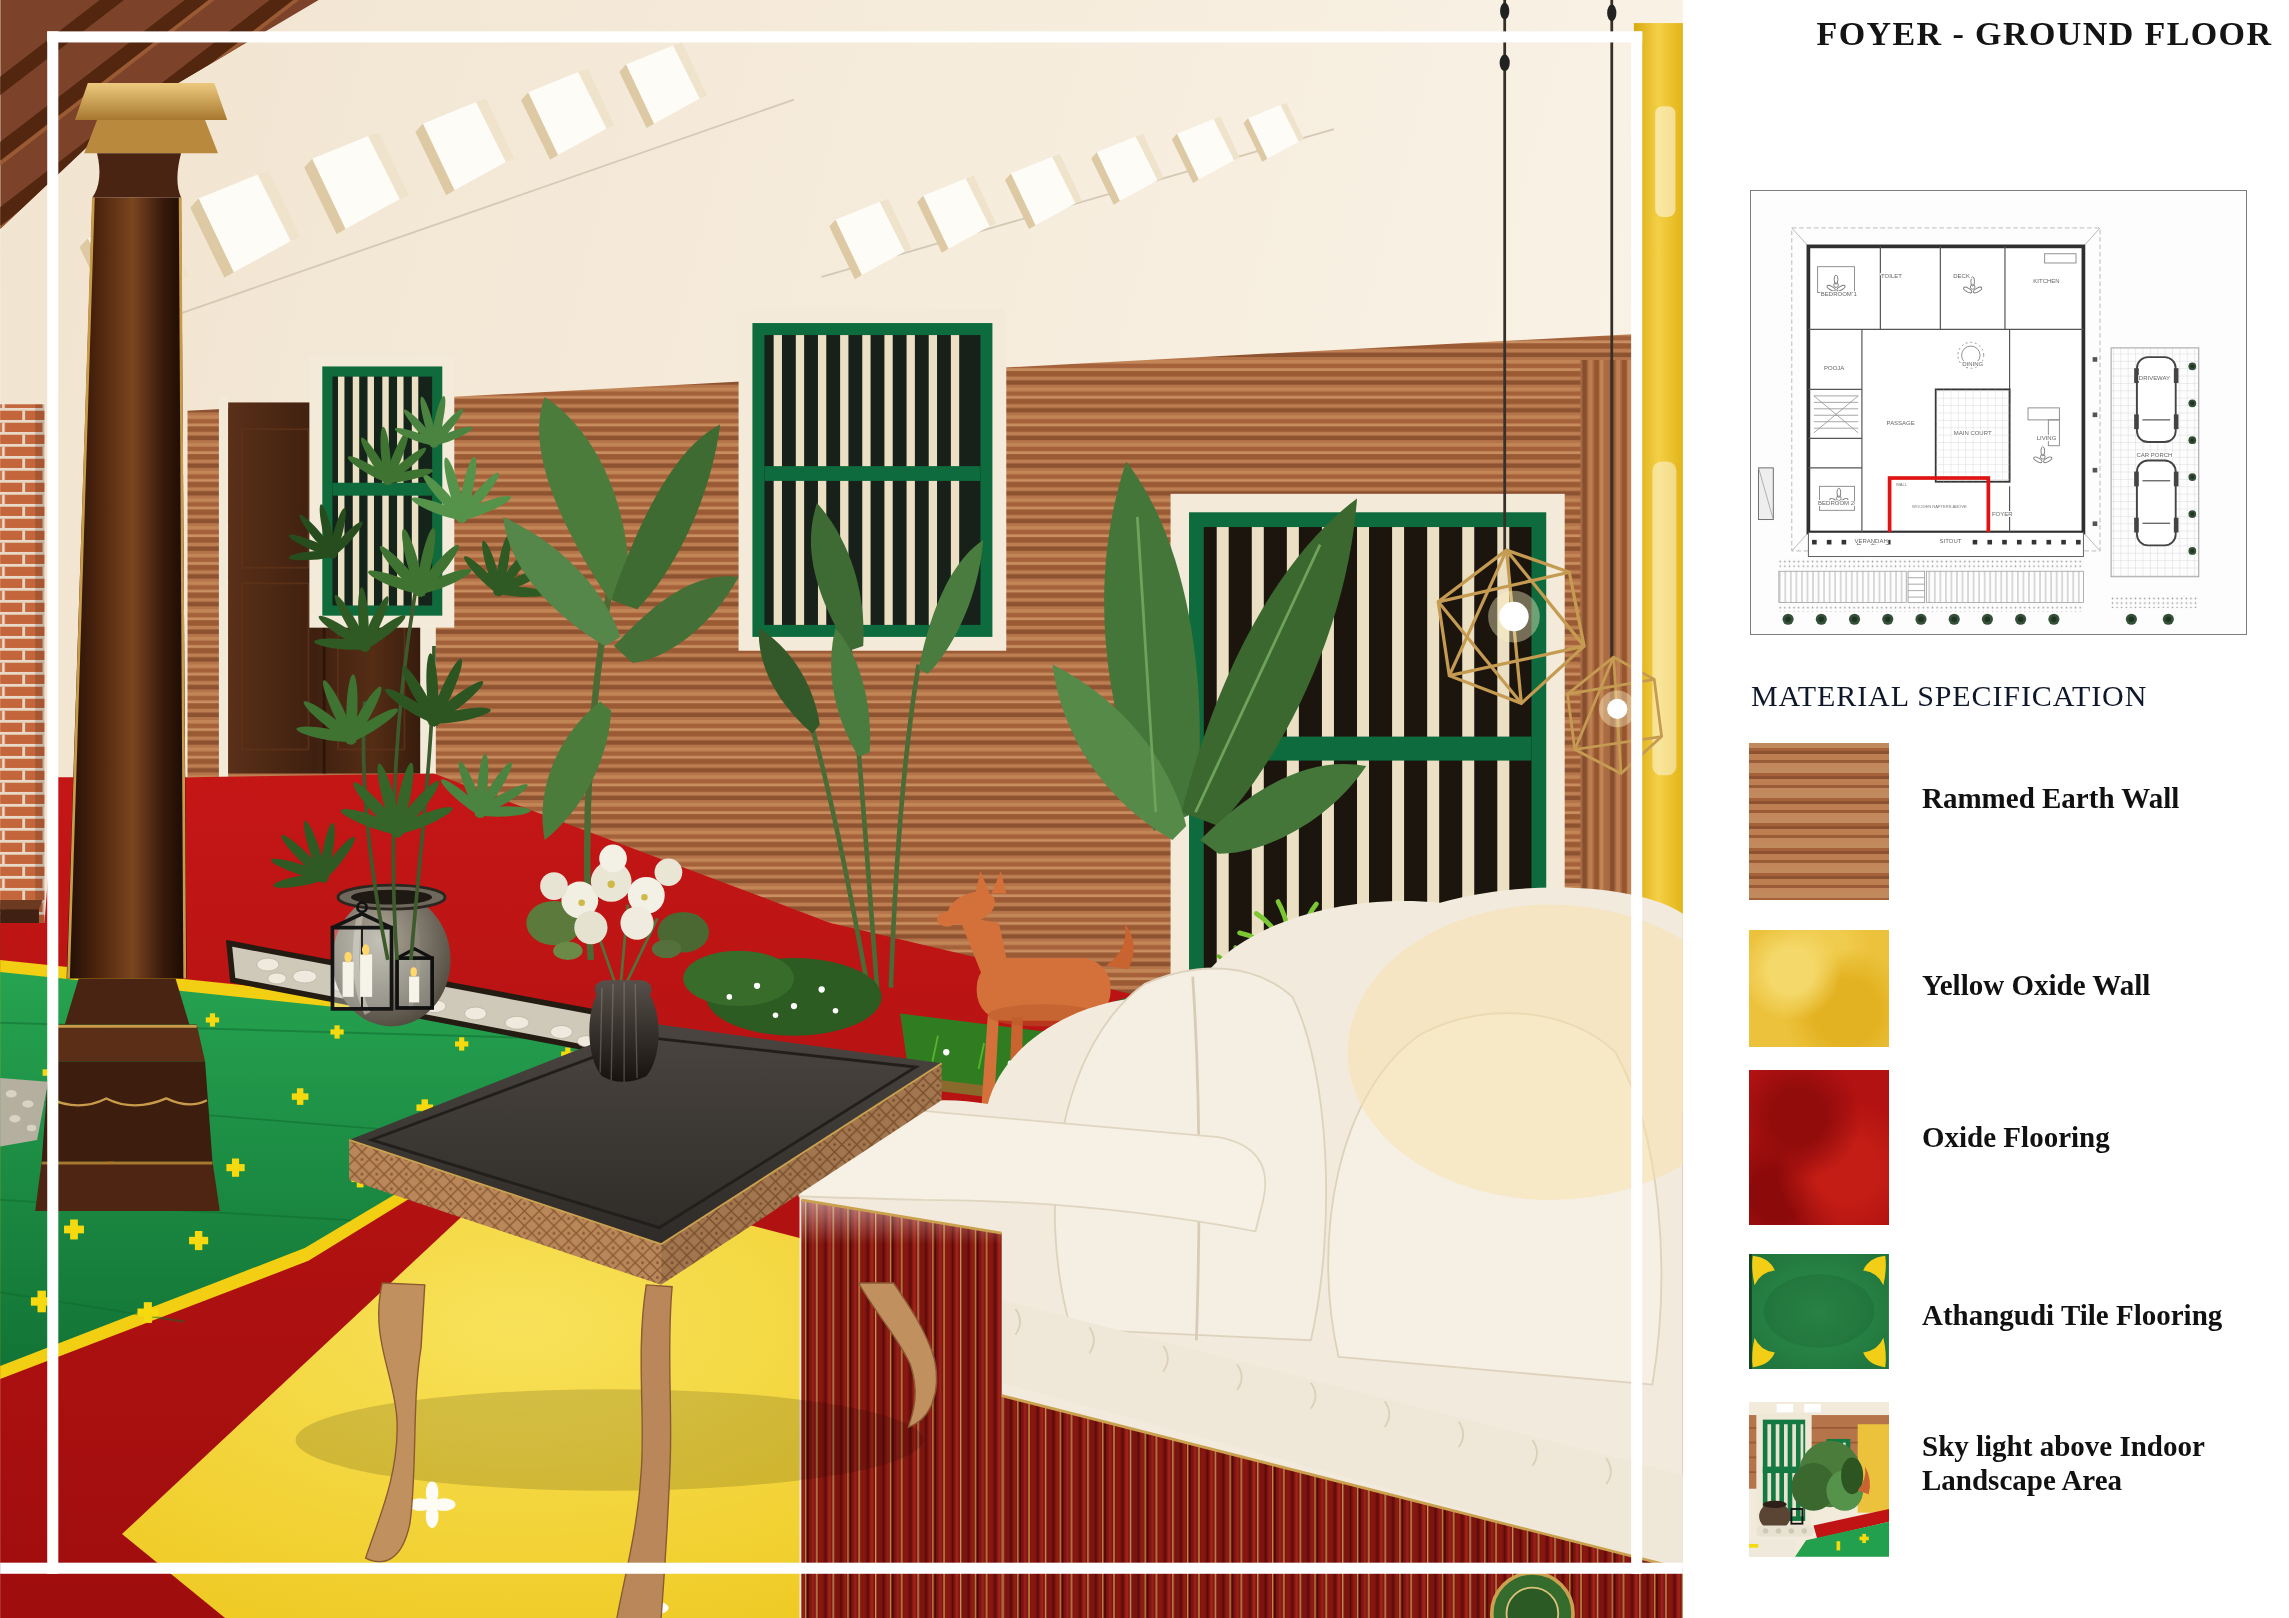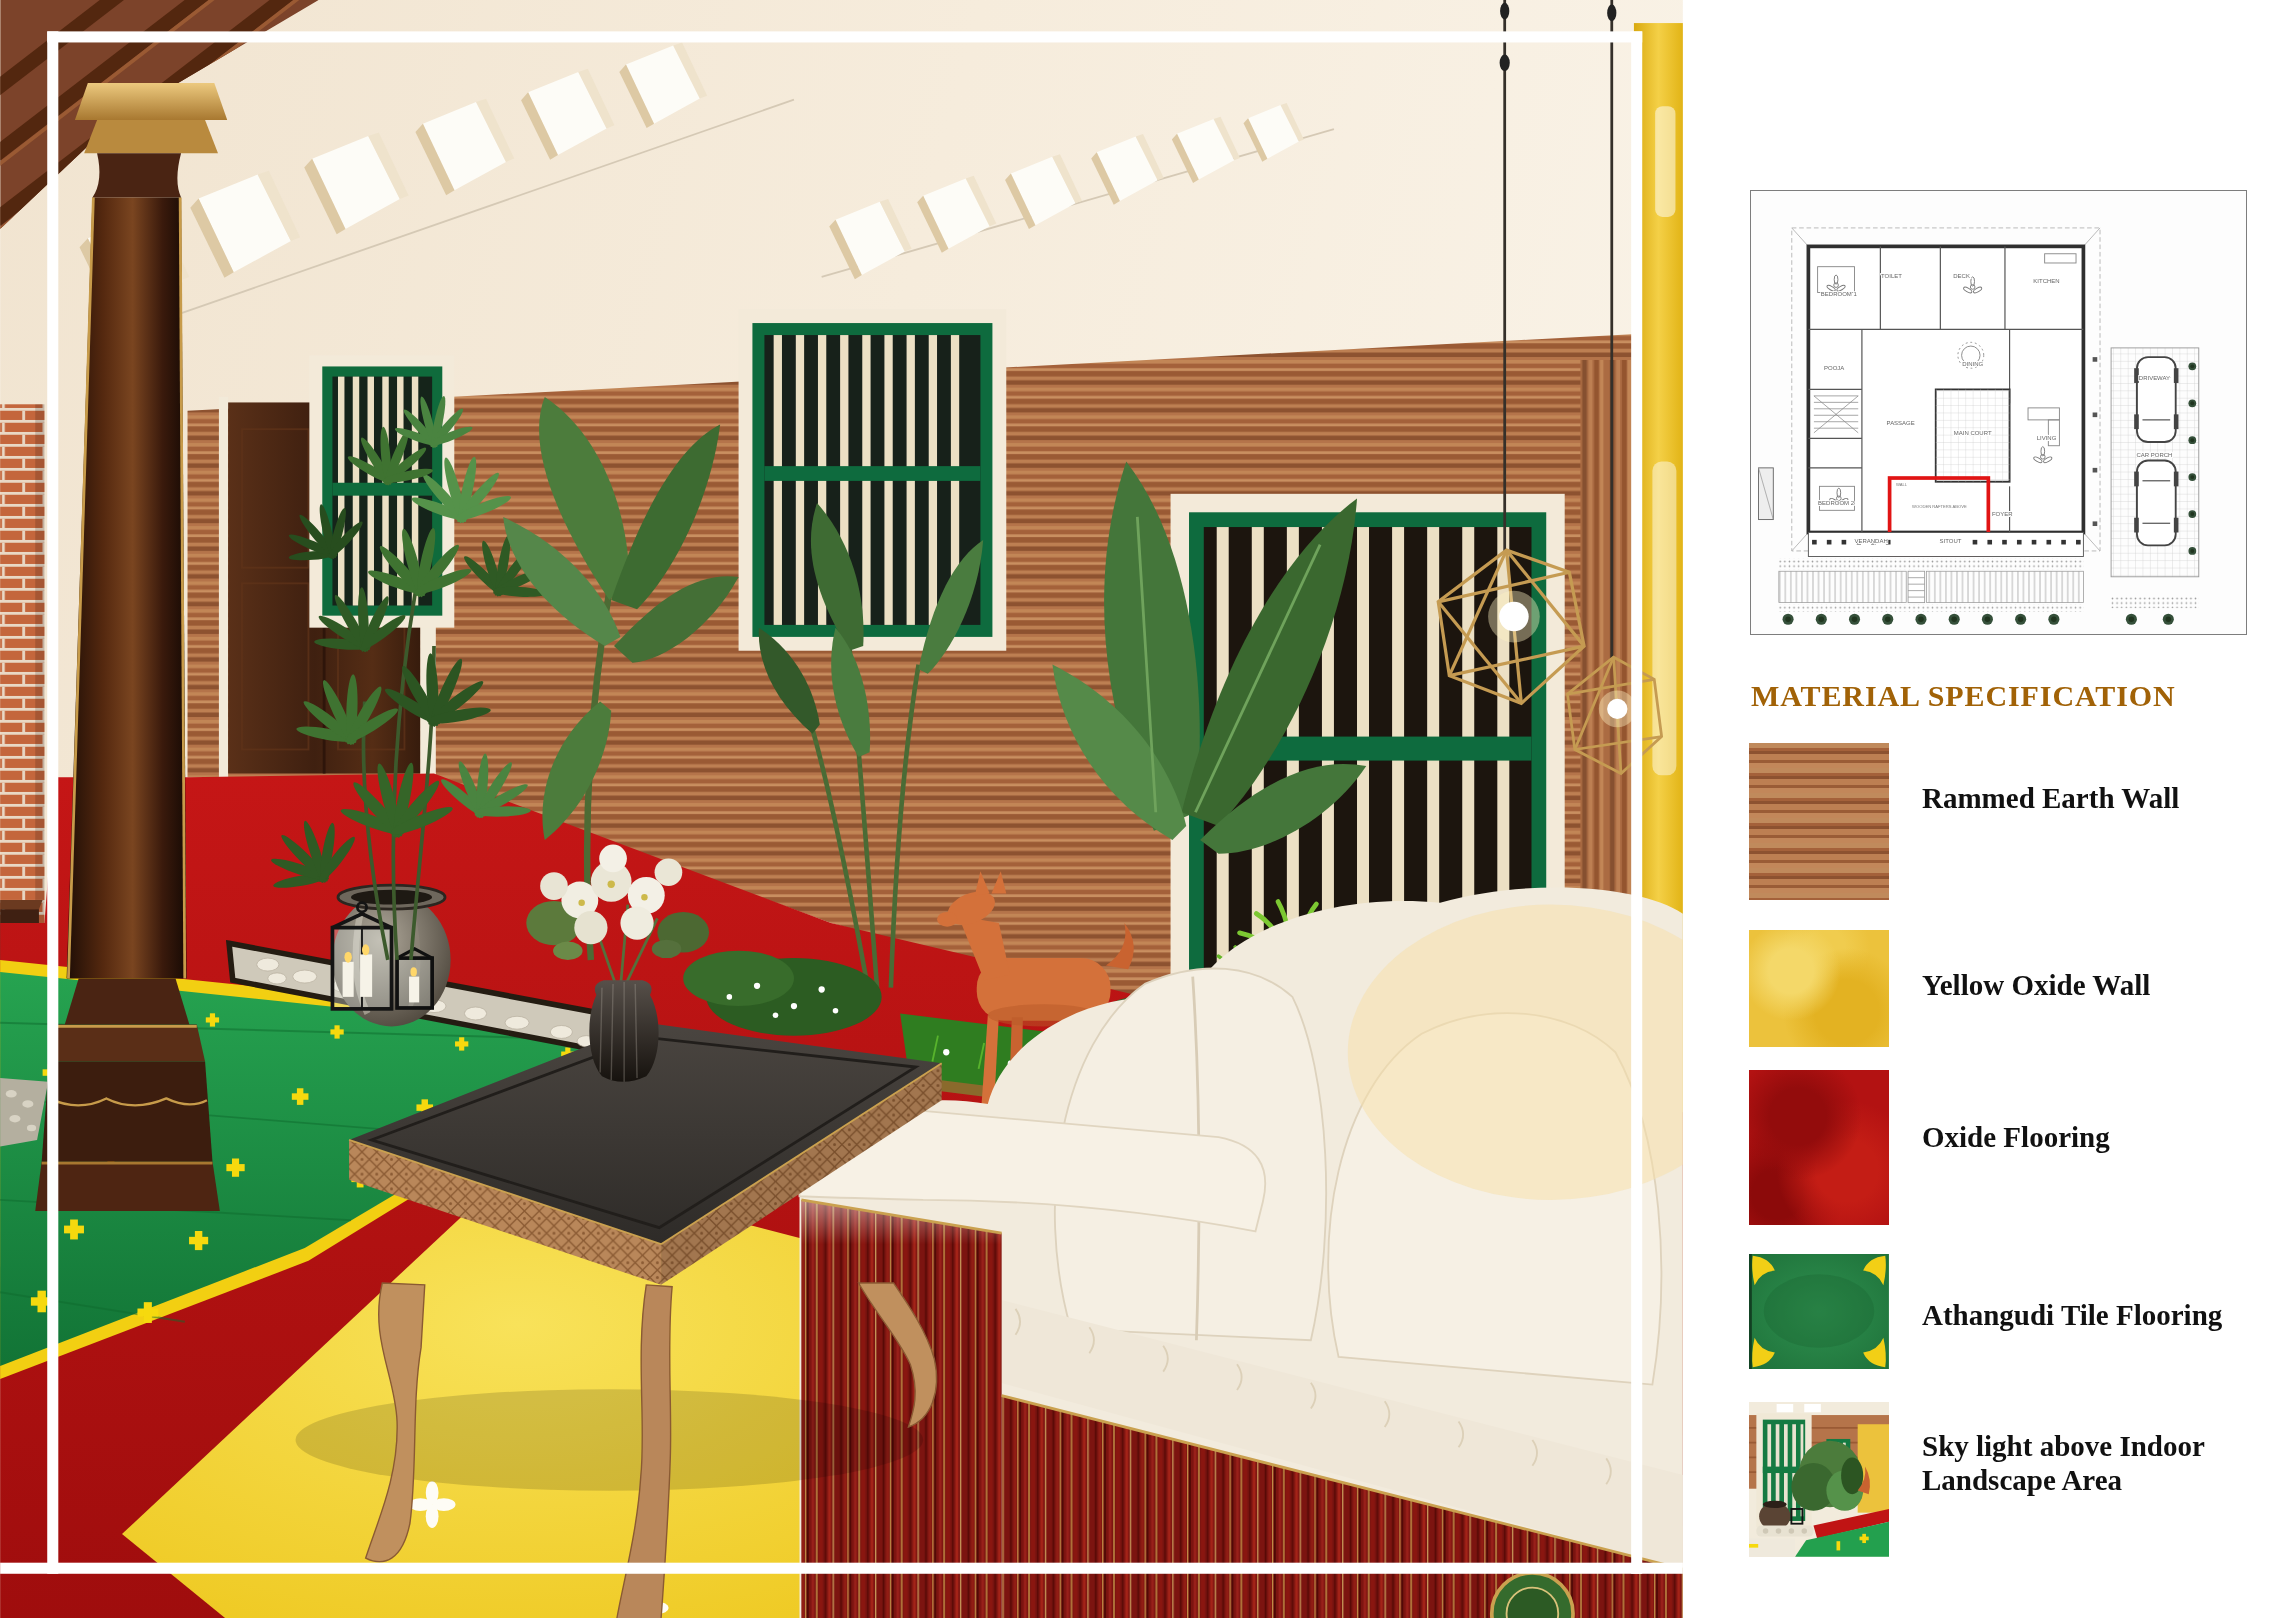--- a/index.html
+++ b/index.html
@@ -1,22 +1,22 @@
 <!DOCTYPE html>
 <html style="font-size:14.8px"><head>
 <meta charset="utf-8">
 <style>
   html,body{margin:0;padding:0;background:#ffffff;}
   #board{position:relative;width:2290px;height:1619px;background:#ffffff;overflow:hidden;
          font-family:"Liberation Serif", serif;}
   #render-wrap{position:absolute;left:0;top:0;width:1683px;height:1619px;}
   .side-title{position:absolute;left:1800px;top:14.8px;width:489px;text-align:center;
       font-weight:bold;font-size:34px;letter-spacing:1.4px;color:#141414;}
-  .spec-heading{position:absolute;left:1751px;top:679px;font-weight:bold;font-size:30px;
-      letter-spacing:0.9px;color:#a16207;}
+  .spec-heading{position:absolute;left:1751px;top:679px;font-weight:normal;font-size:30px;
+      letter-spacing:0.9px;color:#0f172a;}
   .plan-box{position:absolute;left:1750px;top:190px;width:495px;height:443px;background:#fdfdfd;
       border:1.8px solid #7d7d7d;box-shadow:inset 0 0 0 0.9px #ffffff, inset 0 0 0 1.8px #c9c9c9;}
   .swatch{position:absolute;left:1749px;width:140px;}
   .sw-wood{top:743px;height:157px;background:repeating-linear-gradient(180deg,
       #c08a5c 0 4.6px,#a4613a 4.6px 8.3px,#8d5230 8.3px 11px,#bd7f52 11px 16.6px,#9a5c36 16.6px 20px,#c2875a 20px 25px);}
   .sw-yellow{top:930px;height:117px;background-color:#ecc23c;background-image:
       radial-gradient(circle at 30% 35%, #f4d869 0 18%, rgba(0,0,0,0) 40%),
       radial-gradient(circle at 70% 70%, #e3b222 0 25%, rgba(0,0,0,0) 50%),
       radial-gradient(circle at 55% 15%, #f0cc4e 0 15%, rgba(0,0,0,0) 35%);}
   .sw-red{top:1070px;height:155px;background-color:#b31212;background-image:
@@ -604,20 +604,21 @@
 
     <g fill="#ffffff">
       <rect x="51" y="34" width="12" height="1671"></rect>
       <rect x="51" y="34" width="1728" height="12"></rect>
       <rect x="0" y="1693" width="1823" height="12"></rect>
       <rect x="1767" y="34" width="12" height="1671"></rect>
     </g>
   </svg>
   </div>
 
+  <div class="side-title">FOYER - GROUND FLOOR</div>
 
   <div class="plan-box">
     <svg width="495" height="443" viewBox="0 0 536 480">
       <defs>
         <pattern id="smallGrid" width="8" height="8" patternUnits="userSpaceOnUse">
           <path d="M8,0 L0,0 0,8" fill="none" stroke="#c9c9c9" stroke-width=".7"></path>
         </pattern>
         <pattern id="vlines" width="6" height="10" patternUnits="userSpaceOnUse">
           <line x1="1" y1="0" x2="1" y2="10" stroke="#a8a8a8" stroke-width=".9"></line>
         </pattern>

